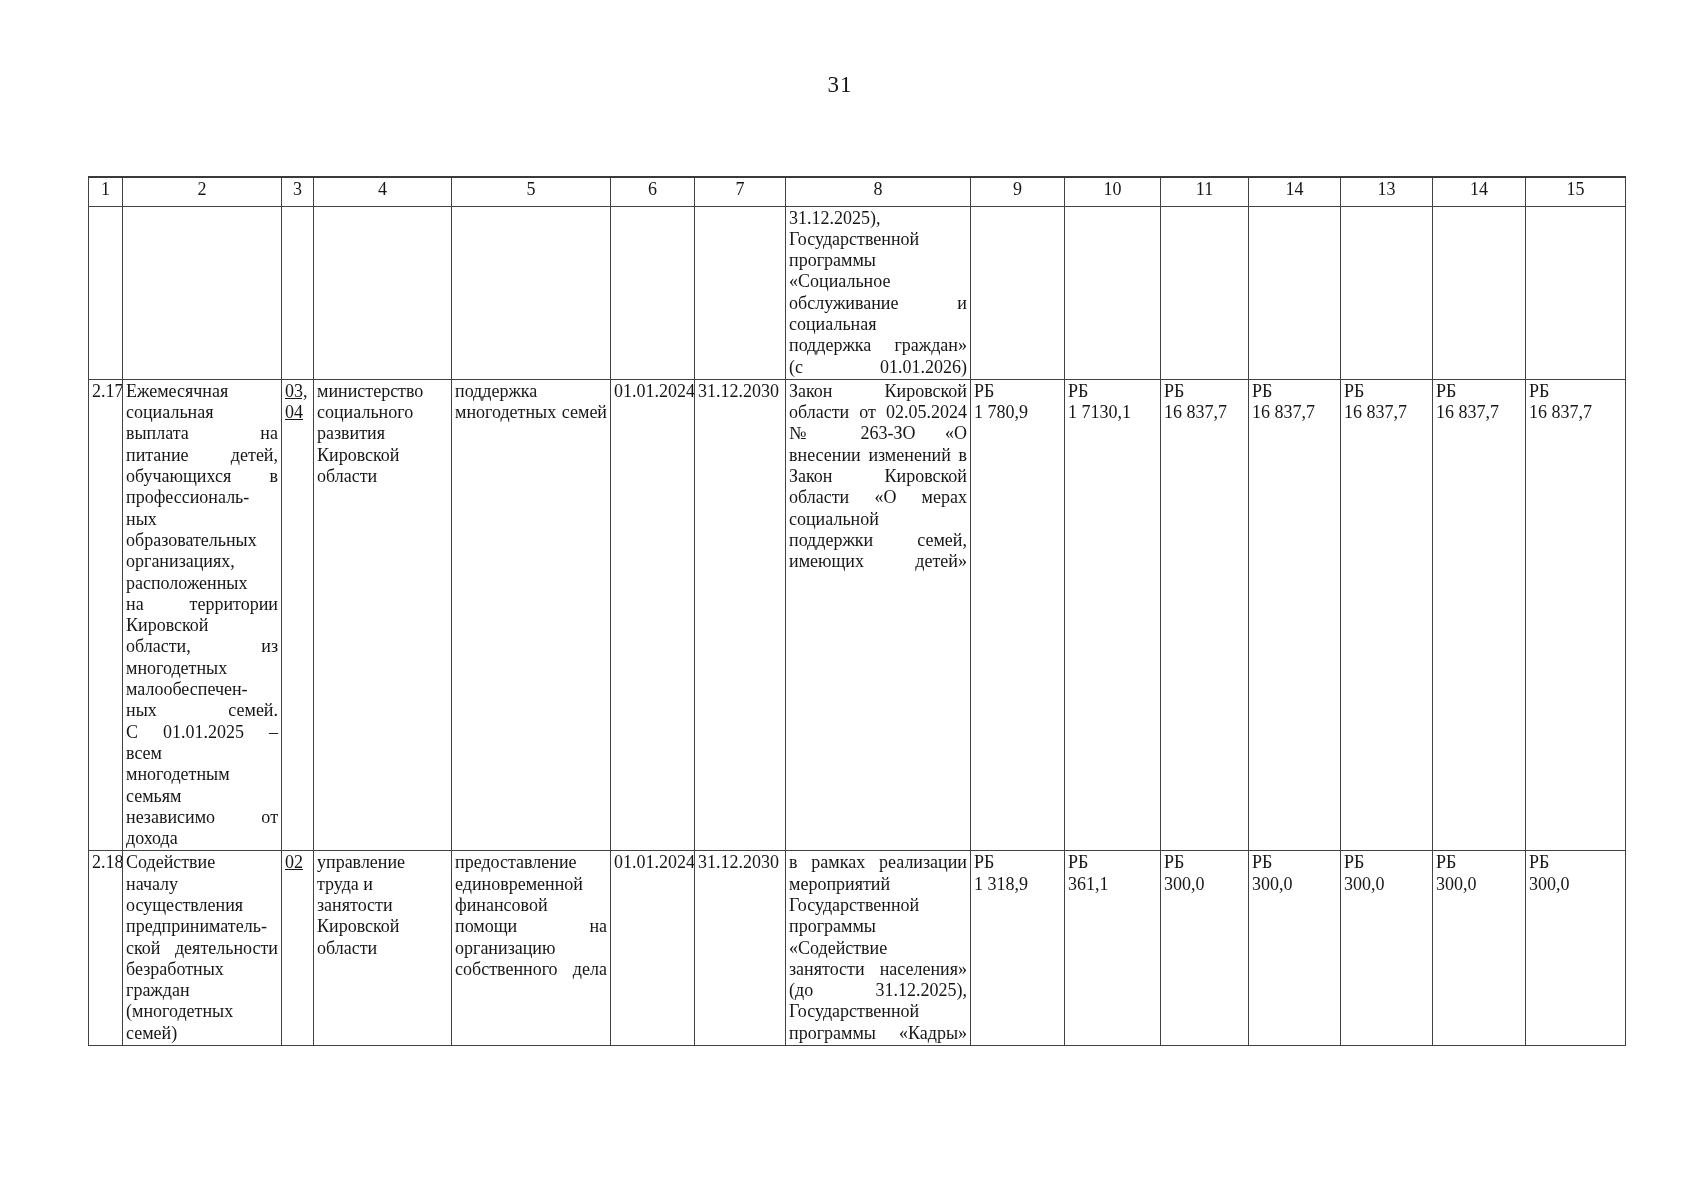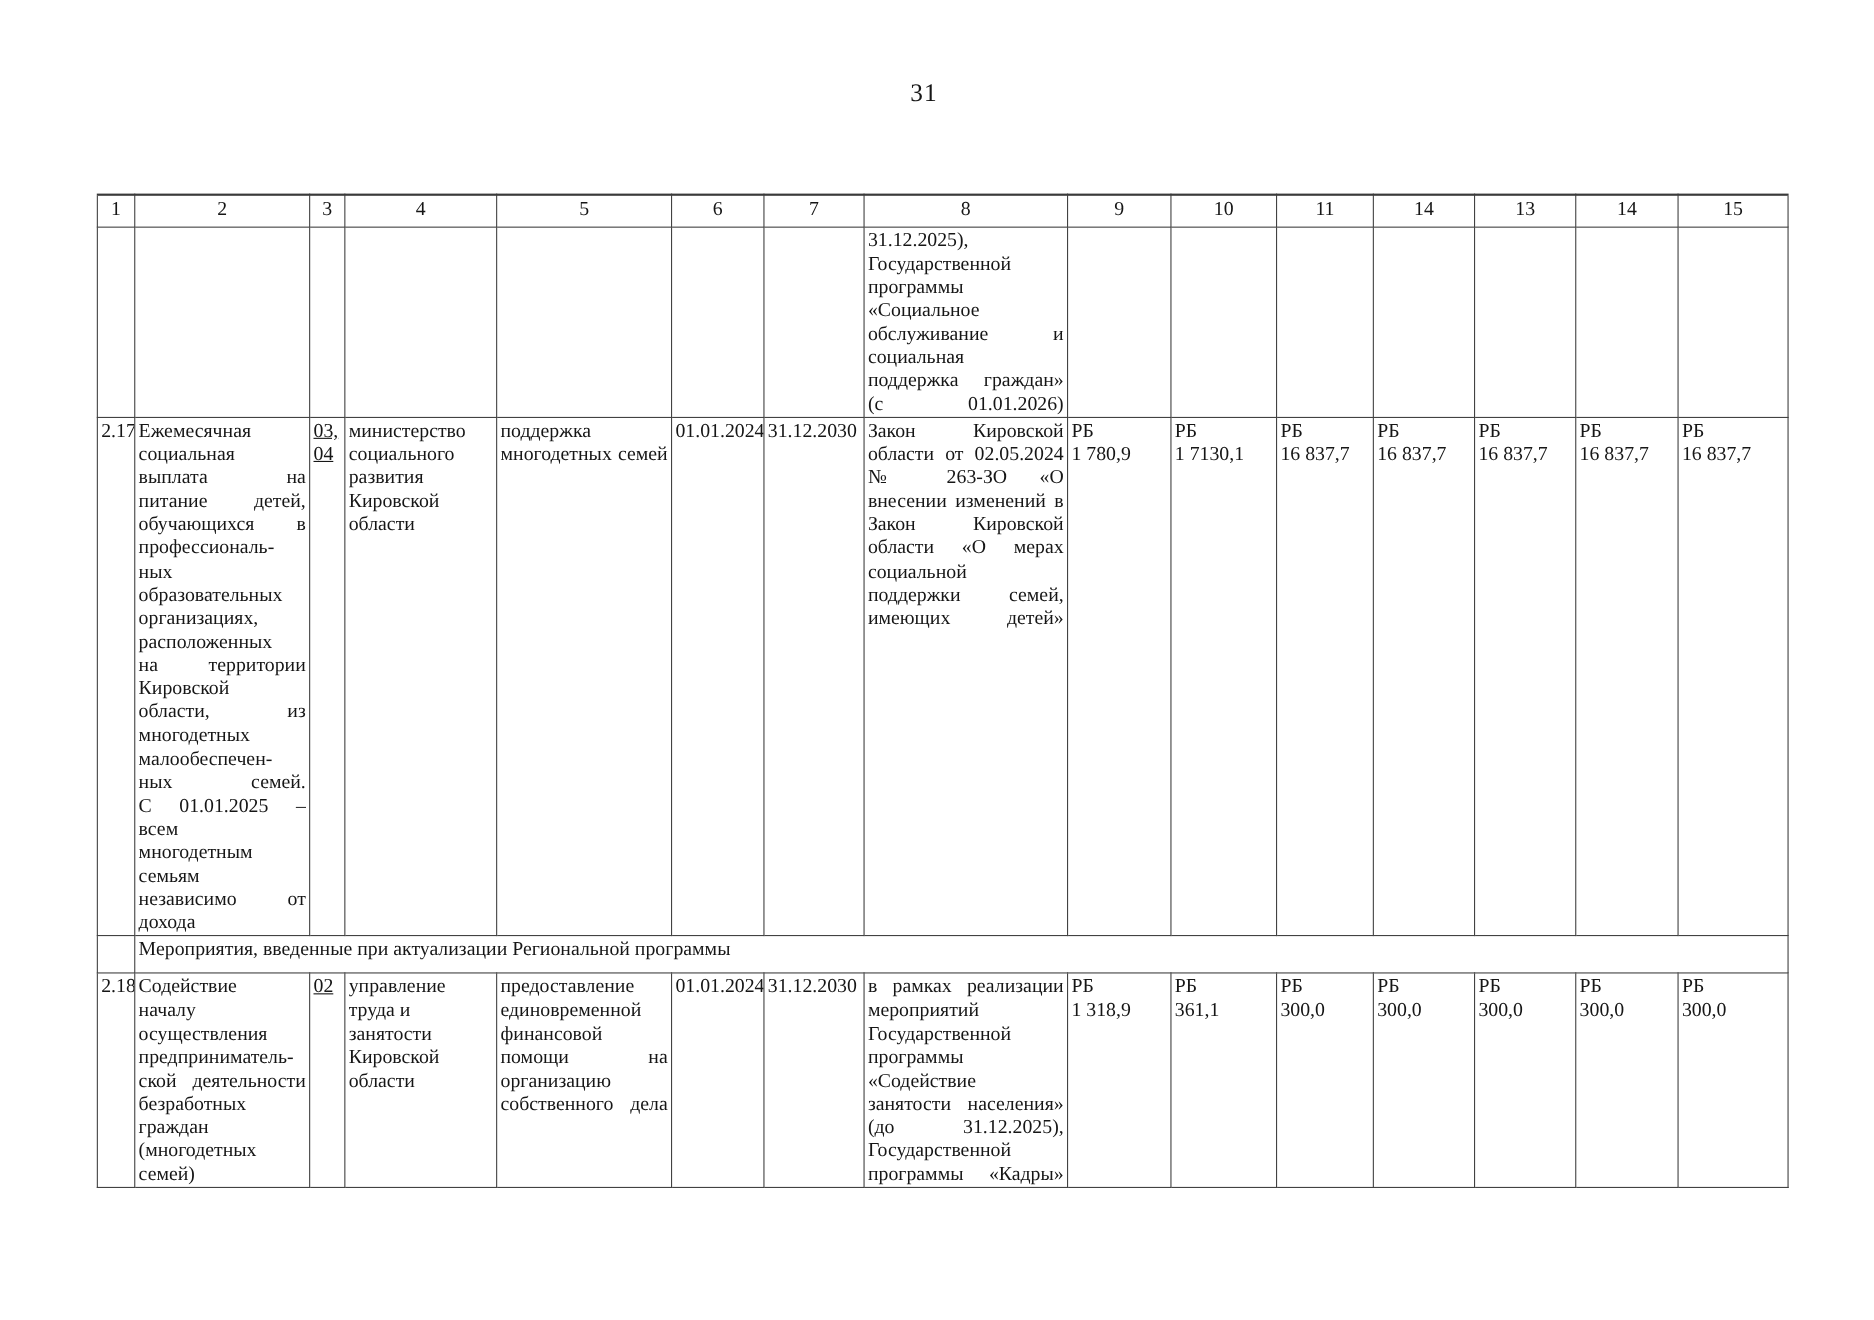--- a/index.html
+++ b/index.html
@@ -174,24 +174,20 @@
     <td class="c-money">РБ
 16 837,7</td>
     <td class="c-money">РБ
 16 837,7</td>
     <td class="c-money">РБ
 16 837,7</td>
     <td class="c-money">РБ
 16 837,7</td>
   </tr>
 
-  <tr style="height:34px">
-    <td></td>
-    <td class="section-cell" colspan="14">Мероприятия, введенные при актуализации Региональной программы</td>
-  </tr>
 
   <tr style="height:194px">
     <td class="c-num">2.18</td>
     <td class="c-just">Содействие
 началу
 осуществления
 предприниматель-
 ской деятельности
 безработных
 граждан

